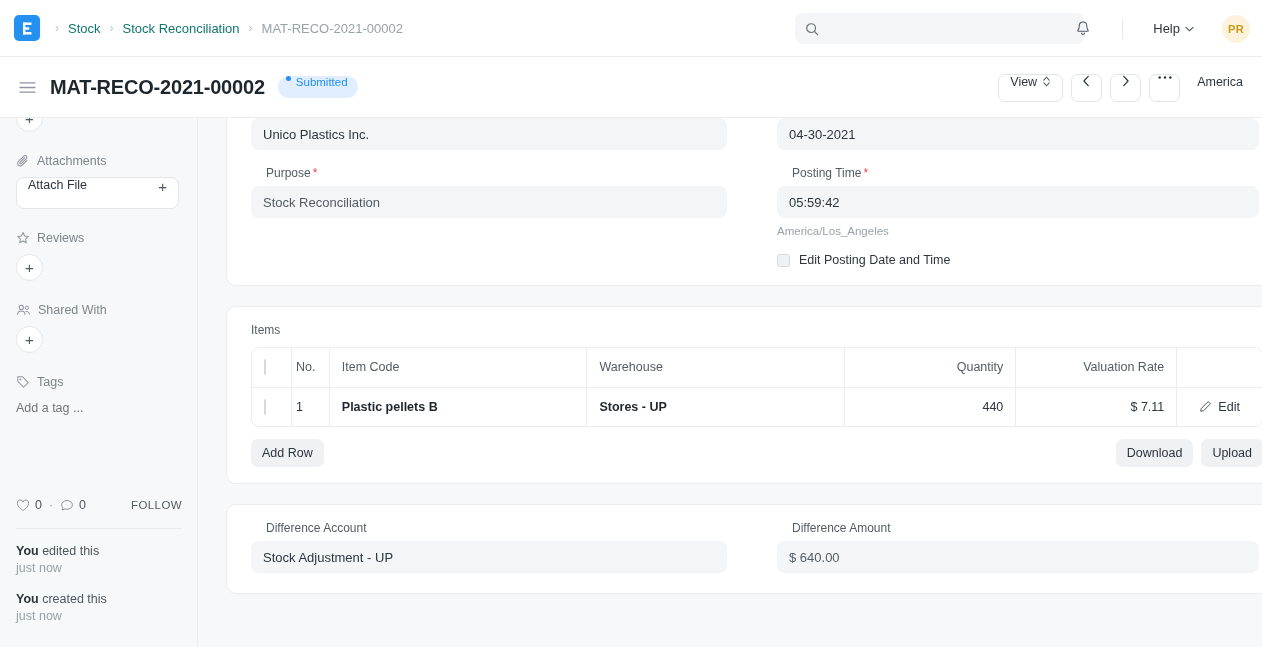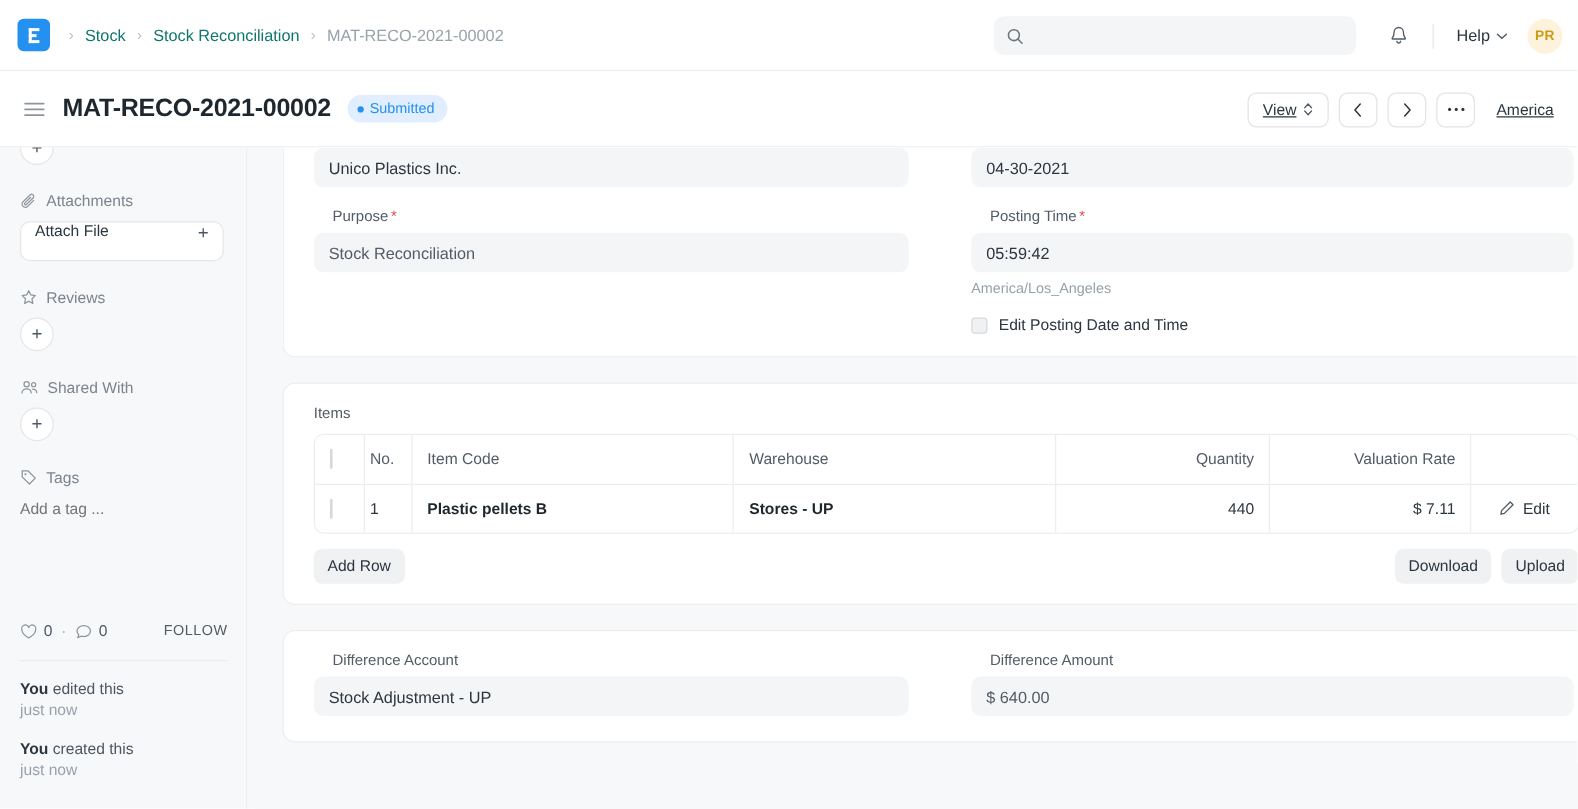--- a/index.html
+++ b/index.html
@@ -44,21 +44,21 @@
   }
   .search-wrap svg { flex: 0 0 auto; margin-right: 8px; }
   .search-input {
     border: none; outline: none; background: transparent;
     font-family: "Liberation Sans", sans-serif;
     font-size: 13px; color: #525c66; width: 100%;
   }
   .search-input::placeholder { color: #6b757e; }
   .nav-right {
     position: absolute; right: 12px; top: 0; height: 57px;
-    display: flex; align-items: center; gap: 0;
+    display: flex; align-items: center; gap: 12px;
   }
   .bell-btn {
     width: 30px; height: 30px; display: flex; align-items: center;
     justify-content: center; background: none; border: none; cursor: pointer;
   }
   .nav-divider { width: 1px; height: 20px; background: #e6e8ea; margin: 0 12px; }
   .help-btn {
     display: flex; align-items: center; gap: 5px;
     font-size: 13px; color: #2b3640; background: none; border: none;
     cursor: pointer; font-family: "Liberation Sans", sans-serif;
@@ -79,34 +79,34 @@
     position: relative;
   }
   .menu-icon { width: 22px; height: 22px; display:flex; align-items:center; justify-content:center; cursor:pointer;}
   .doc-title {
     font-size: 20px; font-weight: bold; color: #1f272e;
     margin-left: 12px; letter-spacing: -.2px; white-space: nowrap;
   }
   .badge {
     margin-left: 13px; height: 22px; border-radius: 11px;
     background: #e0eeff; color: #2490ef;
-    font-size: 11.5px; display: inline-flex; align-items: center;
+    font-size: 11.5px; display: inline-flex; 
     padding: 0 10px 0 8px; gap: 5px; white-space: nowrap;
   }
   .badge-dot { width: 5px; height: 5px; border-radius: 50%; background: #2490ef; display:block;}
   .head-actions {
     position: absolute; right: 10px; top: 0; height: 61px;
     display: flex; align-items: center; gap: 8px;
   }
   .btn {
     height: 28px; border-radius: 7px; border: 1px solid #e2e4e7;
     background: #fff; color: #2b3640;
     font-size: 12.5px; font-family: "Liberation Sans", sans-serif;
-    display: inline-flex; align-items: center; justify-content: center;
-    padding: 0 11px; cursor: pointer; gap: 5px; white-space: nowrap; text-decoration: underline;
+    display: inline-flex; justify-content: center;
+    padding: 0 11px; cursor: pointer; gap: 5px; white-space: nowrap;
   }
   .btn.icon-only { width: 31px; padding: 0; }
   .btn-cancel { border-color: transparent; padding: 0 8px; }
   
   .main { display: flex; width: 1262px; height: 529px; }
   .sidebar {
     width: 198px; flex: 0 0 198px;
     background: #f7f8f9;
     border-right: 1px solid #ededed;
     padding: 0 16px; position: relative; overflow: hidden;

